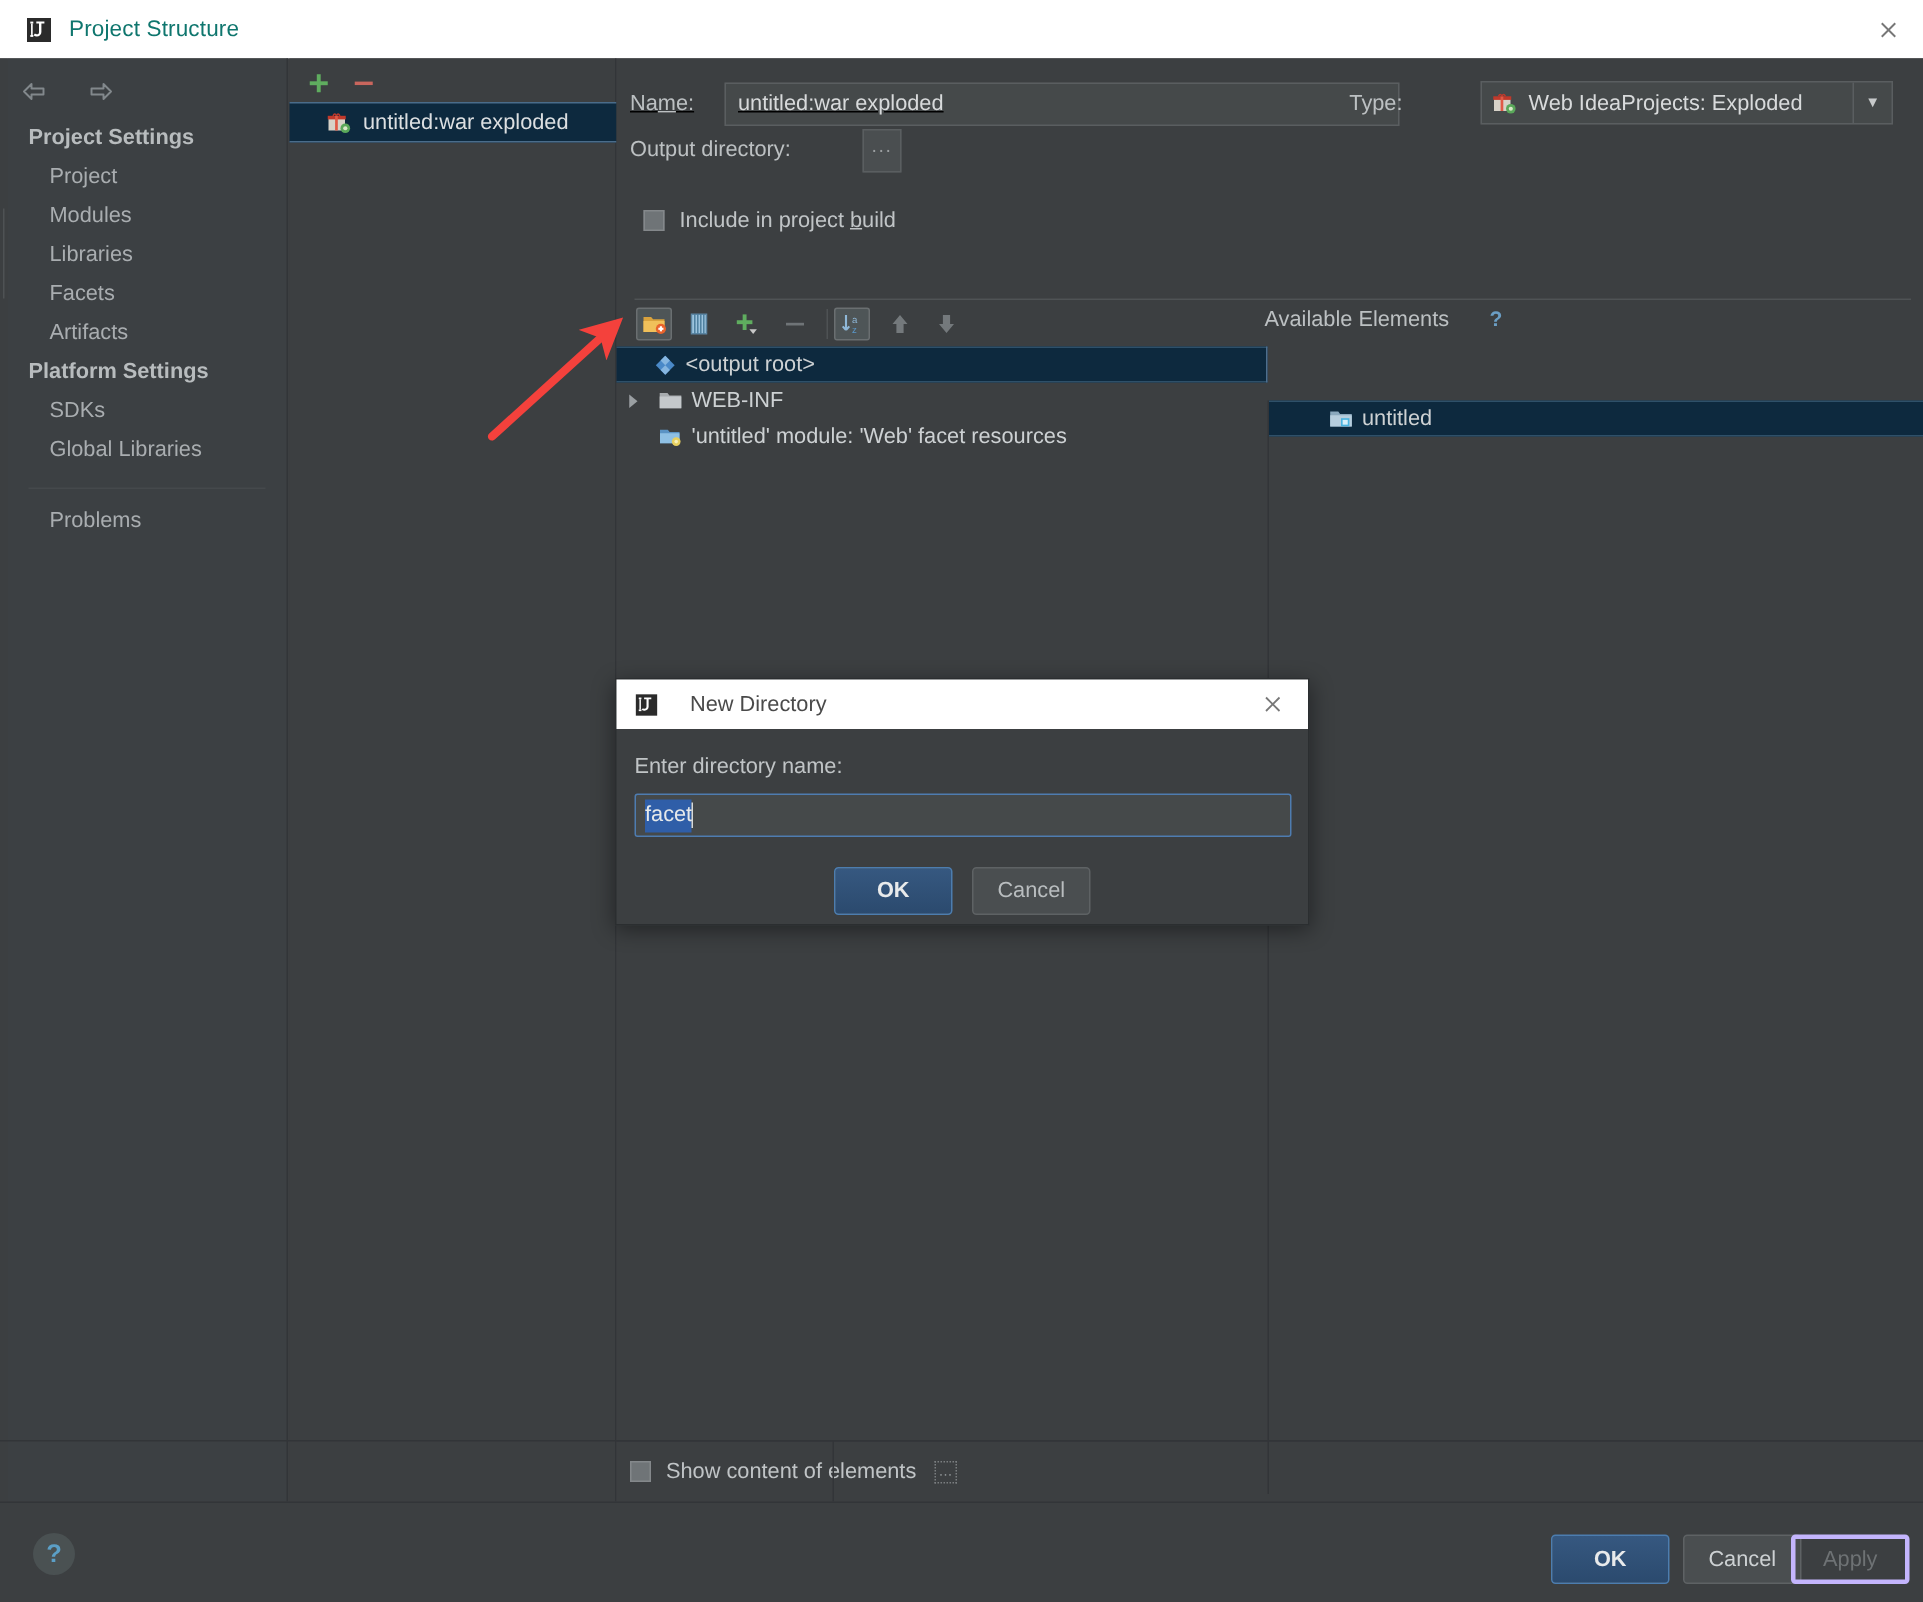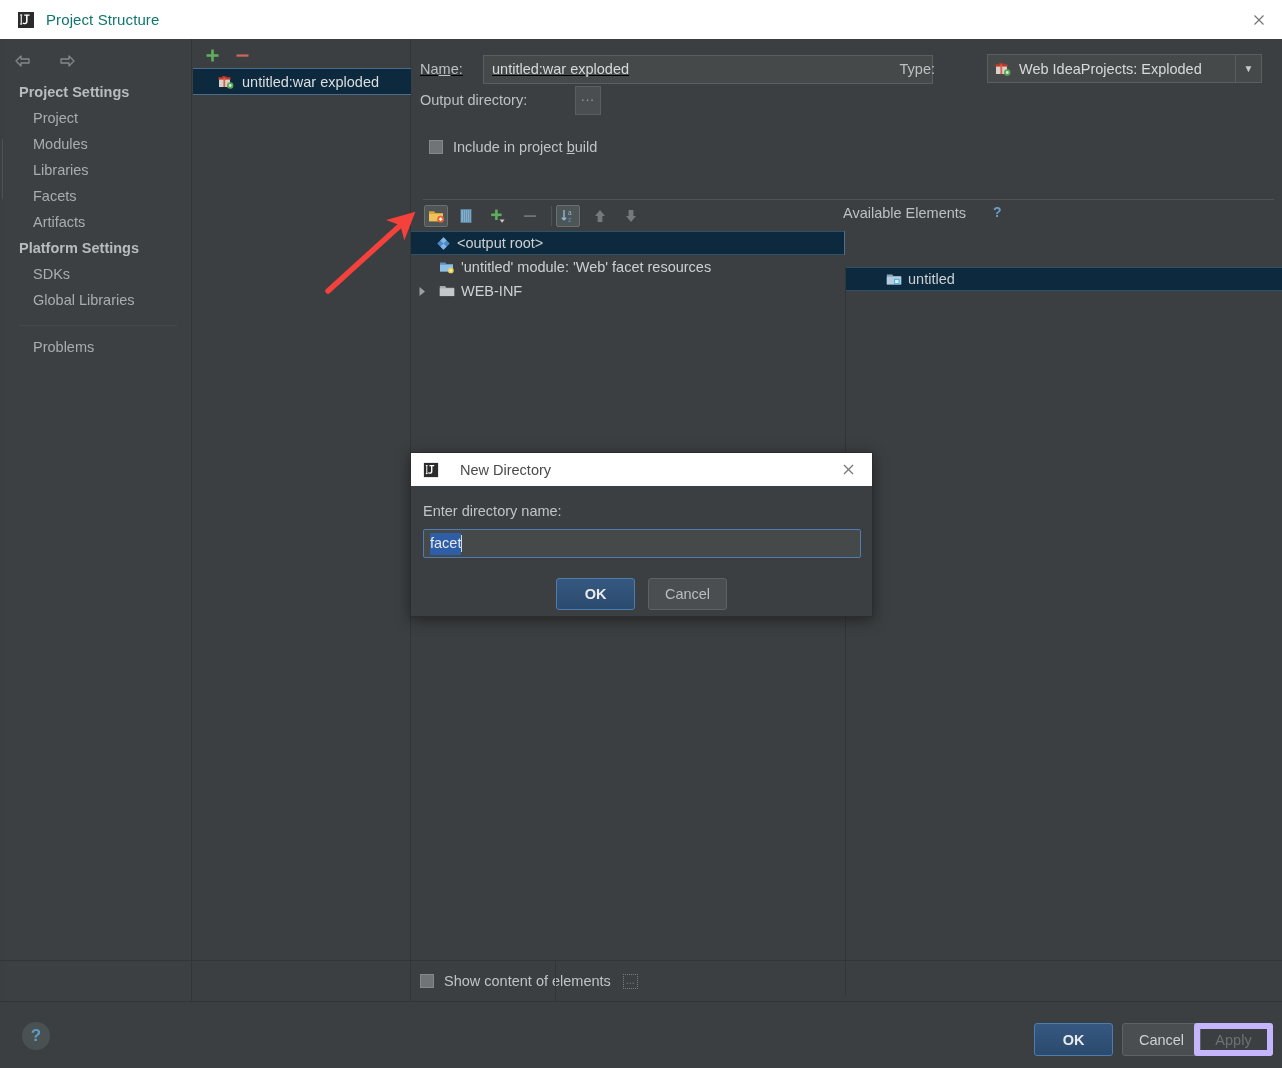--- a/index.html
+++ b/index.html
@@ -252,21 +252,21 @@
     right: 169px; width: 79px;
     background: linear-gradient(#365880, #2b4a6e);
     border: 1px solid #4c7daf; color: #e8eaeb; font-weight: bold;
   }
   .btn-cancel {
     right: 81px; width: 79px;
     background: #4a4e50; border: 1px solid #5e6264; color: #cdd1d3;
   }
   .btn-apply {
     right: 9px; width: 79px;
-    background: #43464800; border: 6px solid #c4b5fd; color: #6e7274;
+    background: #43464800; border: 3px solid #c4b5fd; color: #6e7274;
   }
 
   
   .modal {
     position: absolute; left: 410px; top: 452px; width: 463px; height: 165px;
     background: #3c3f41;
     border: 1px solid #2b2e30;
     box-shadow: 0 3px 14px rgba(0,0,0,.45);
   }
   .modal-title {
@@ -498,44 +498,44 @@
           <span class="ti">
             <svg width="15" height="15" viewBox="0 0 15 15">
               <path d="M7.5 1.2 L13.8 7.5 L7.5 13.8 L1.2 7.5 Z" fill="#4a89c8"></path>
               <path d="M7.5 1.2 L10.6 4.4 L7.5 7.5 L4.4 4.4 Z" fill="#86b6e0"></path>
               <path d="M7.5 7.5 L10.6 10.6 L7.5 13.8 L4.4 10.6 Z" fill="#86b6e0"></path>
             </svg>
           </span>
           <span class="tt">&lt;output root&gt;</span>
         </div>
         <div class="trow">
-          <span class="tw"></span>
-          <span class="ti" style="margin-left:4px">
-            <svg width="16" height="16" viewBox="0 0 16 16">
-              <path d="M1 3.5 h5.2 l1.2 1.5 h6.6 v7.5 h-13 z" fill="#5b93c4"></path>
-              <path d="M1 5.8 h13 v6.7 h-13 z" fill="#8fc0e4"></path>
-              <circle cx="11.8" cy="11.4" r="2.9" fill="#e8d060"></circle>
-              <circle cx="11.8" cy="11.4" r="1.2" fill="#f7f0b8"></circle>
-            </svg>
-          </span>
-          <span class="tt">'untitled' module: 'Web' facet resources</span>
-        </div>
-        <div class="trow">
           <span class="tw">
             <svg width="11" height="11" viewBox="0 0 11 11">
               <path d="M2.5 1 L8 5.5 L2.5 10 Z" fill="#9a9fa2"></path>
             </svg>
           </span>
           <span class="ti" style="margin-left:4px">
             <svg width="16" height="14" viewBox="0 0 16 14">
               <path d="M0.8 2 h5.2 l1.3 1.7 h7.9 v8.4 h-14.4 z" fill="#a7abae"></path>
               <path d="M0.8 4.4 h14.4 v7.7 h-14.4 z" fill="#c4c8cb"></path>
             </svg>
           </span>
           <span class="tt">WEB-INF</span>
+        </div>
+        <div class="trow">
+          <span class="tw"></span>
+          <span class="ti" style="margin-left:4px">
+            <svg width="16" height="16" viewBox="0 0 16 16">
+              <path d="M1 3.5 h5.2 l1.2 1.5 h6.6 v7.5 h-13 z" fill="#5b93c4"></path>
+              <path d="M1 5.8 h13 v6.7 h-13 z" fill="#8fc0e4"></path>
+              <circle cx="11.8" cy="11.4" r="2.9" fill="#e8d060"></circle>
+              <circle cx="11.8" cy="11.4" r="1.2" fill="#f7f0b8"></circle>
+            </svg>
+          </span>
+          <span class="tt">'untitled' module: 'Web' facet resources</span>
         </div>
       </div>
       <div class="sel-divider"></div>
 
       <div class="tree-right">
         <div class="trow sel">
           <span class="tw"></span>
           <span class="ti" style="margin-left:16px">
             <svg width="16" height="15" viewBox="0 0 16 15">
               <path d="M0.8 2.4 h5.4 l1.2 1.6 h7.8 v8.4 h-14.4 z" fill="#8aa8bd"></path>

